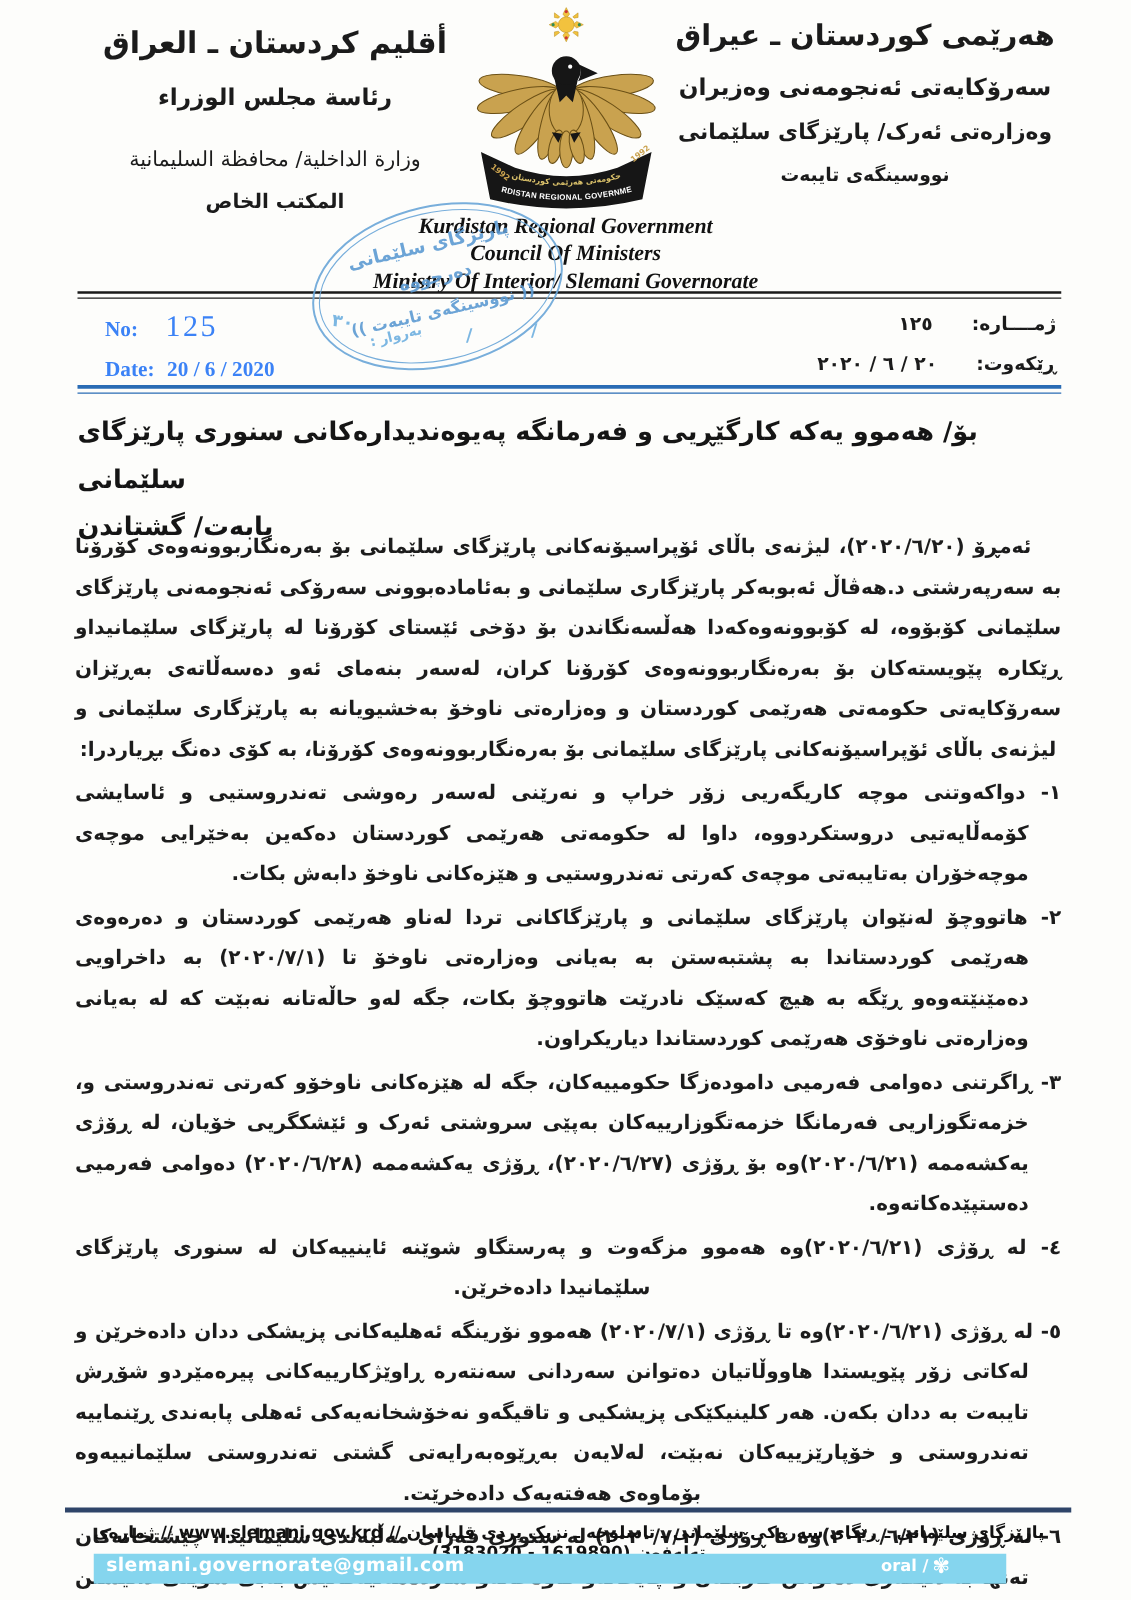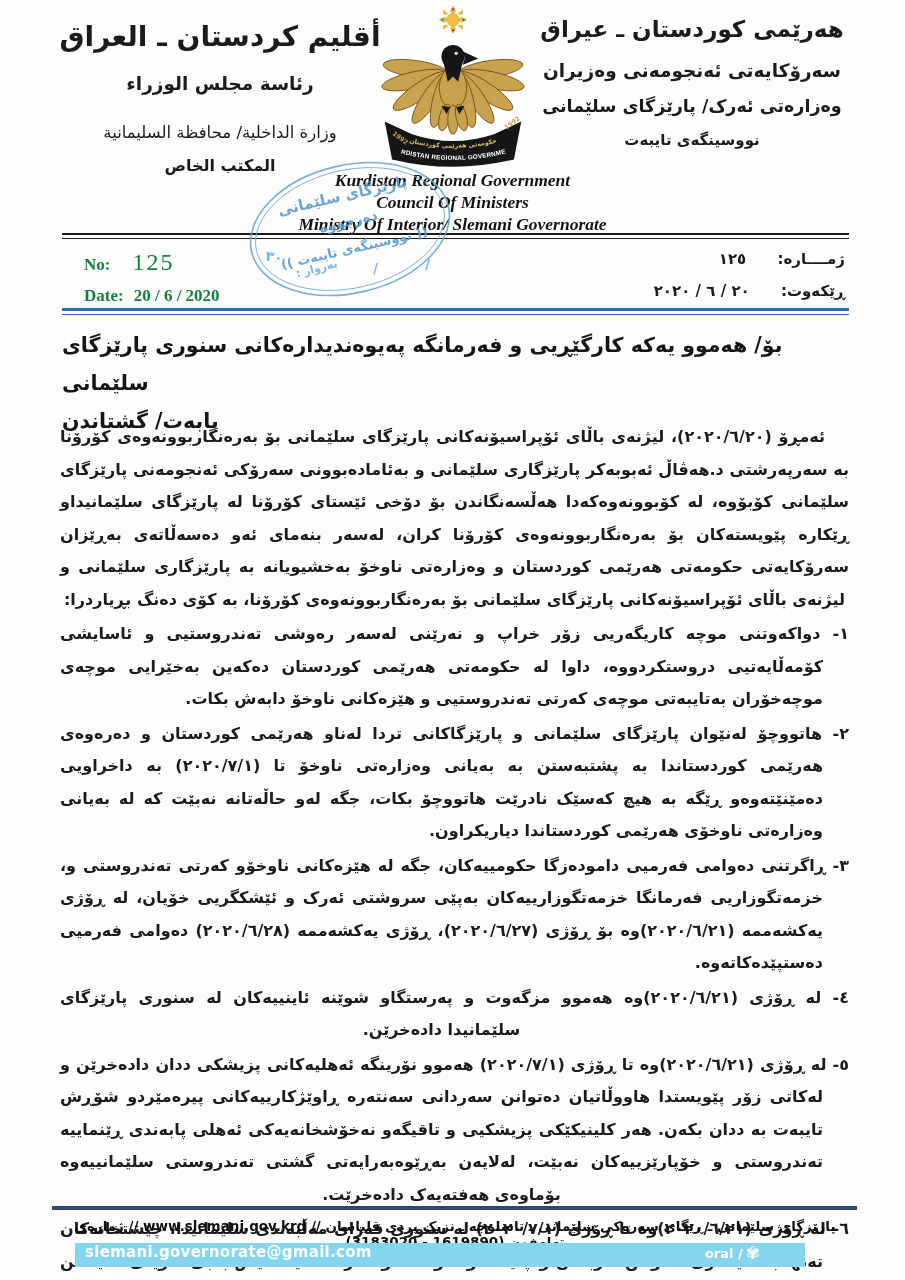--- a/index.html
+++ b/index.html
@@ -8,35 +8,35 @@
     background:#fdfdfb;overflow:hidden;
     font-family:"DejaVu Sans",sans-serif;color:#1b1b1b;
   }
   
   .hdr-right{position:absolute;top:16px;right:48px;width:330px;text-align:center;direction:rtl;}
   .hdr-right .k1{font-size:23px;font-weight:bold;margin-bottom:18px;}
   .hdr-right .k2{font-size:18.5px;font-weight:bold;margin-bottom:15px;}
   .hdr-right .k3{font-size:17.5px;font-weight:bold;margin-bottom:15px;}
   .hdr-right .k4{font-size:15px;font-weight:bold;}
   .hdr-left{position:absolute;top:20px;left:55px;width:330px;text-align:center;direction:rtl;}
-  .hdr-left .a1{font-size:28px;font-weight:bold;margin-bottom:20px;}
+  .hdr-left .a1{font-size:24px;font-weight:bold;margin-bottom:20px;}
   .hdr-left .a2{font-size:18.5px;font-weight:bold;margin-bottom:29px;}
   .hdr-left .a3{font-size:16.5px;font-weight:normal;margin-bottom:14px;}
   .hdr-left .a4{font-size:16px;font-weight:bold;}
   .hdr-en{position:absolute;top:169px;left:0;width:100%;text-align:center;
     font-family:"Liberation Serif","DejaVu Serif",serif;font-weight:bold;font-style:italic;
     font-size:17.5px;line-height:22px;color:#111;}
   .emblem{position:absolute;top:4px;left:356px;}
   
   .rule-black{position:absolute;top:233px;left:62px;right:56px;height:3px;
     border-top:2.5px solid #1a1a1a;border-bottom:1.5px solid #1a1a1a;}
   .rule-blue{position:absolute;top:308px;left:62px;right:56px;height:3px;
     border-top:3px solid #2a6cb5;border-bottom:1.5px solid #2a6cb5;}
   
-  .ref-left{position:absolute;top:249px;left:84px;font-family:"Liberation Serif","DejaVu Serif",serif;color:#15803d;}
+  .ref-left{position:absolute;top:249px;left:84px;font-family:"Liberation Serif","DejaVu Serif",serif;color:#3b82f6;}
   .ref-left .lbl{font-weight:bold;font-size:17px;}
   .no-val{font-size:24px;letter-spacing:2px;font-weight:normal;margin-left:18px;}
   .date-row{margin-top:10px;}
   .date-val{font-weight:bold;font-size:17px;margin-left:6px;}
   .ref-right{position:absolute;top:250px;right:60px;direction:rtl;text-align:right;font-weight:bold;font-size:15px;}
   .ref-right .row{margin-bottom:14px;}
   .ref-right .val{margin-right:26px;font-weight:bold;}
   
   .title{position:absolute;top:326px;left:62px;right:56px;direction:rtl;text-align:left;
     font-size:20.5px;font-weight:bold;line-height:38px;color:#151515;}

